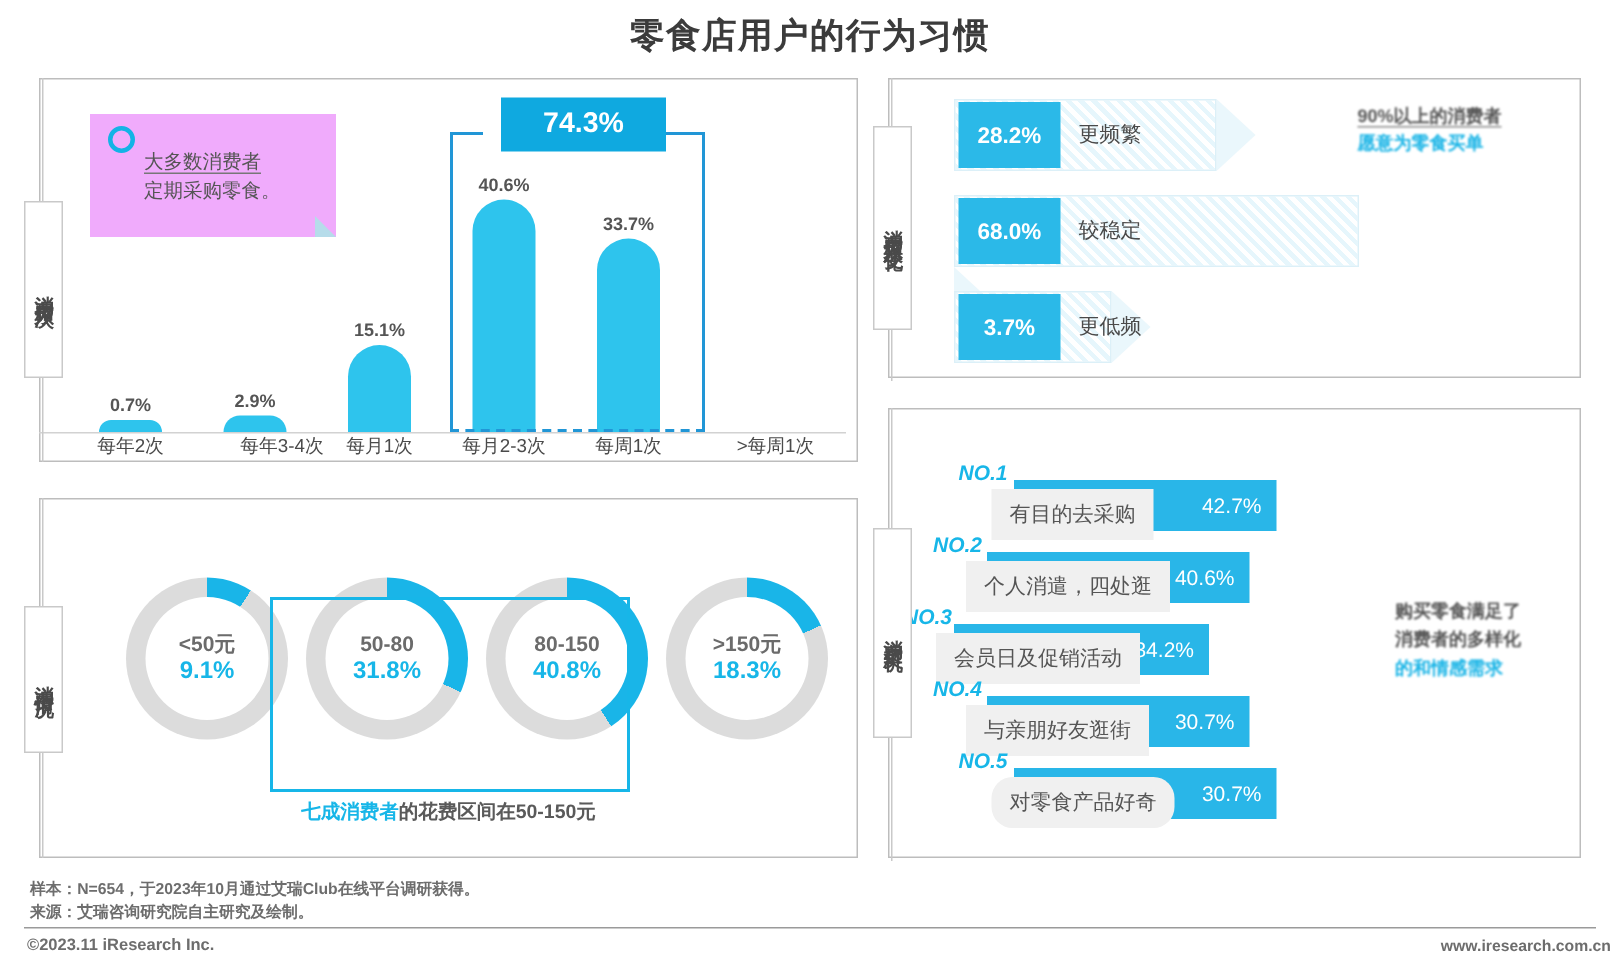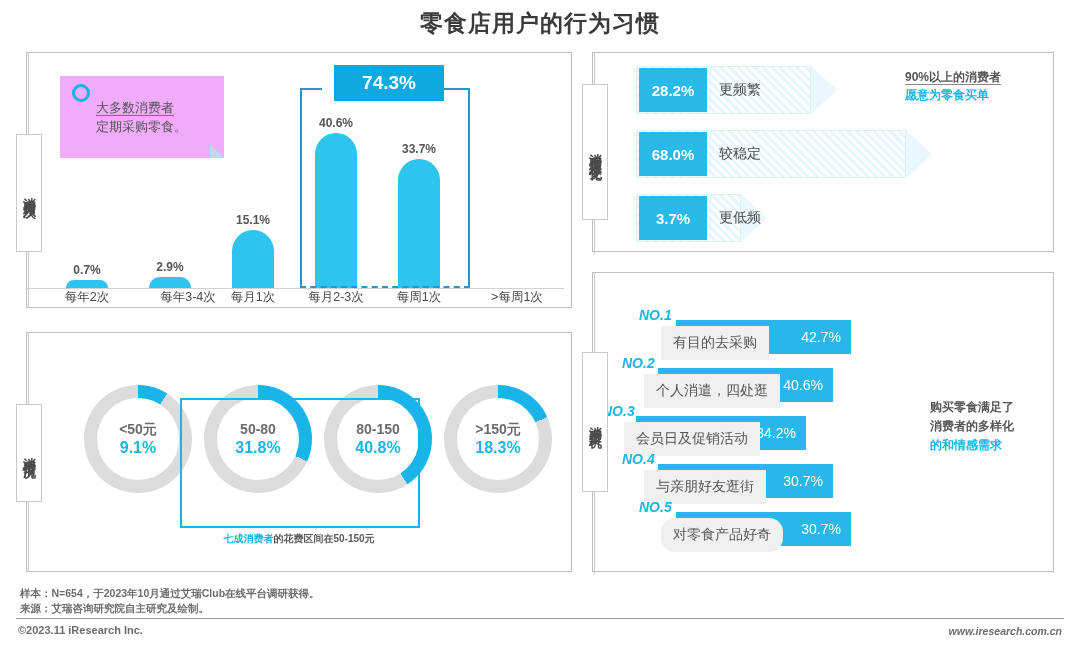--- a/index.html
+++ b/index.html
@@ -145,21 +145,21 @@
     align-items: center; justify-content: center;
   }
   .donut .d-label { font-size: 14px; color: #6b6b6b; font-weight: bold; line-height: 17px; }
   .donut .d-val   { font-size: 16px; color: #17b6e8; font-weight: bold; line-height: 19px; }
   .donut-hl {
     position: absolute; left: 180px; top: 398px;
     width: 240px; height: 130px; border: 2px solid #17b6e8;
   }
   .donut-note {
     position: absolute; left: 26px; top: 532px; width: 546px;
-    text-align: center; font-size: 10px; font-weight: bold; color: #5a5a5a;
+    text-align: center; font-size: 13px; font-weight: bold; color: #5a5a5a;
   }
   .donut-note .hi { color: #17b6e8; }
 
   
   #arrows { position: absolute; left: 636px; top: 66px; width: 330px; height: 176px; }
   .arrow-row { position: absolute; height: 48px; display: flex; align-items: stretch; }
   .arrow-body {
     position: relative; height: 48px;
     background:
       repeating-linear-gradient(45deg, #e6f6fc 0 3px, #ffffff 3px 6px);
@@ -228,24 +228,23 @@
   .foot-rule {
     position: absolute; left: 16px; top: 618px; width: 1048px;
     height: 1px; background: #9a9a9a;
   }
   .copyright {
     position: absolute; left: 18px; top: 624px;
     font-size: 11px; font-weight: bold; color: #6d6d6d;
     filter: blur(0.4px);
   }
   .weburl {
-    position: absolute; right: 18px; top: 625px;
+    position: absolute; right: 6px; top: 625px;
     font-size: 10.5px; color: #6d6d6d; font-weight: bold;
     filter: blur(0.4px);
-    font-style: italic;
   }
 </style>
 </head>
 <body>
 
 <div id="page">
 
   <div class="title">零食店用户的行为习惯</div>
 
   <div class="panel" id="panel-freq"></div>
@@ -341,21 +340,21 @@
   <div class="vlabel" id="vlabel-change">消费频次变化</div>
 
   <div id="arrows">
       <div class="arrow-row" style="top: 0px;">
         <div class="arrow-body" style="width: 175px; text-align: right;">
           <div class="arrow-pct">28.2%</div>
           <div class="arrow-label">更频繁</div>
         </div>
         <div class="arrow-head"></div>
       </div>
-      <div class="arrow-row" style="top: 64px;">
+      <div class="arrow-row" style="top: 64px; flex-direction: column;">
         <div class="arrow-body" style="width: 270px;">
           <div class="arrow-pct">68.0%</div>
           <div class="arrow-label">较稳定</div>
         </div>
         <div class="arrow-head"></div>
       </div>
       <div class="arrow-row" style="top: 128px;">
         <div class="arrow-body" style="width: 105px;">
           <div class="arrow-pct">3.7%</div>
           <div class="arrow-label">更低频</div>

